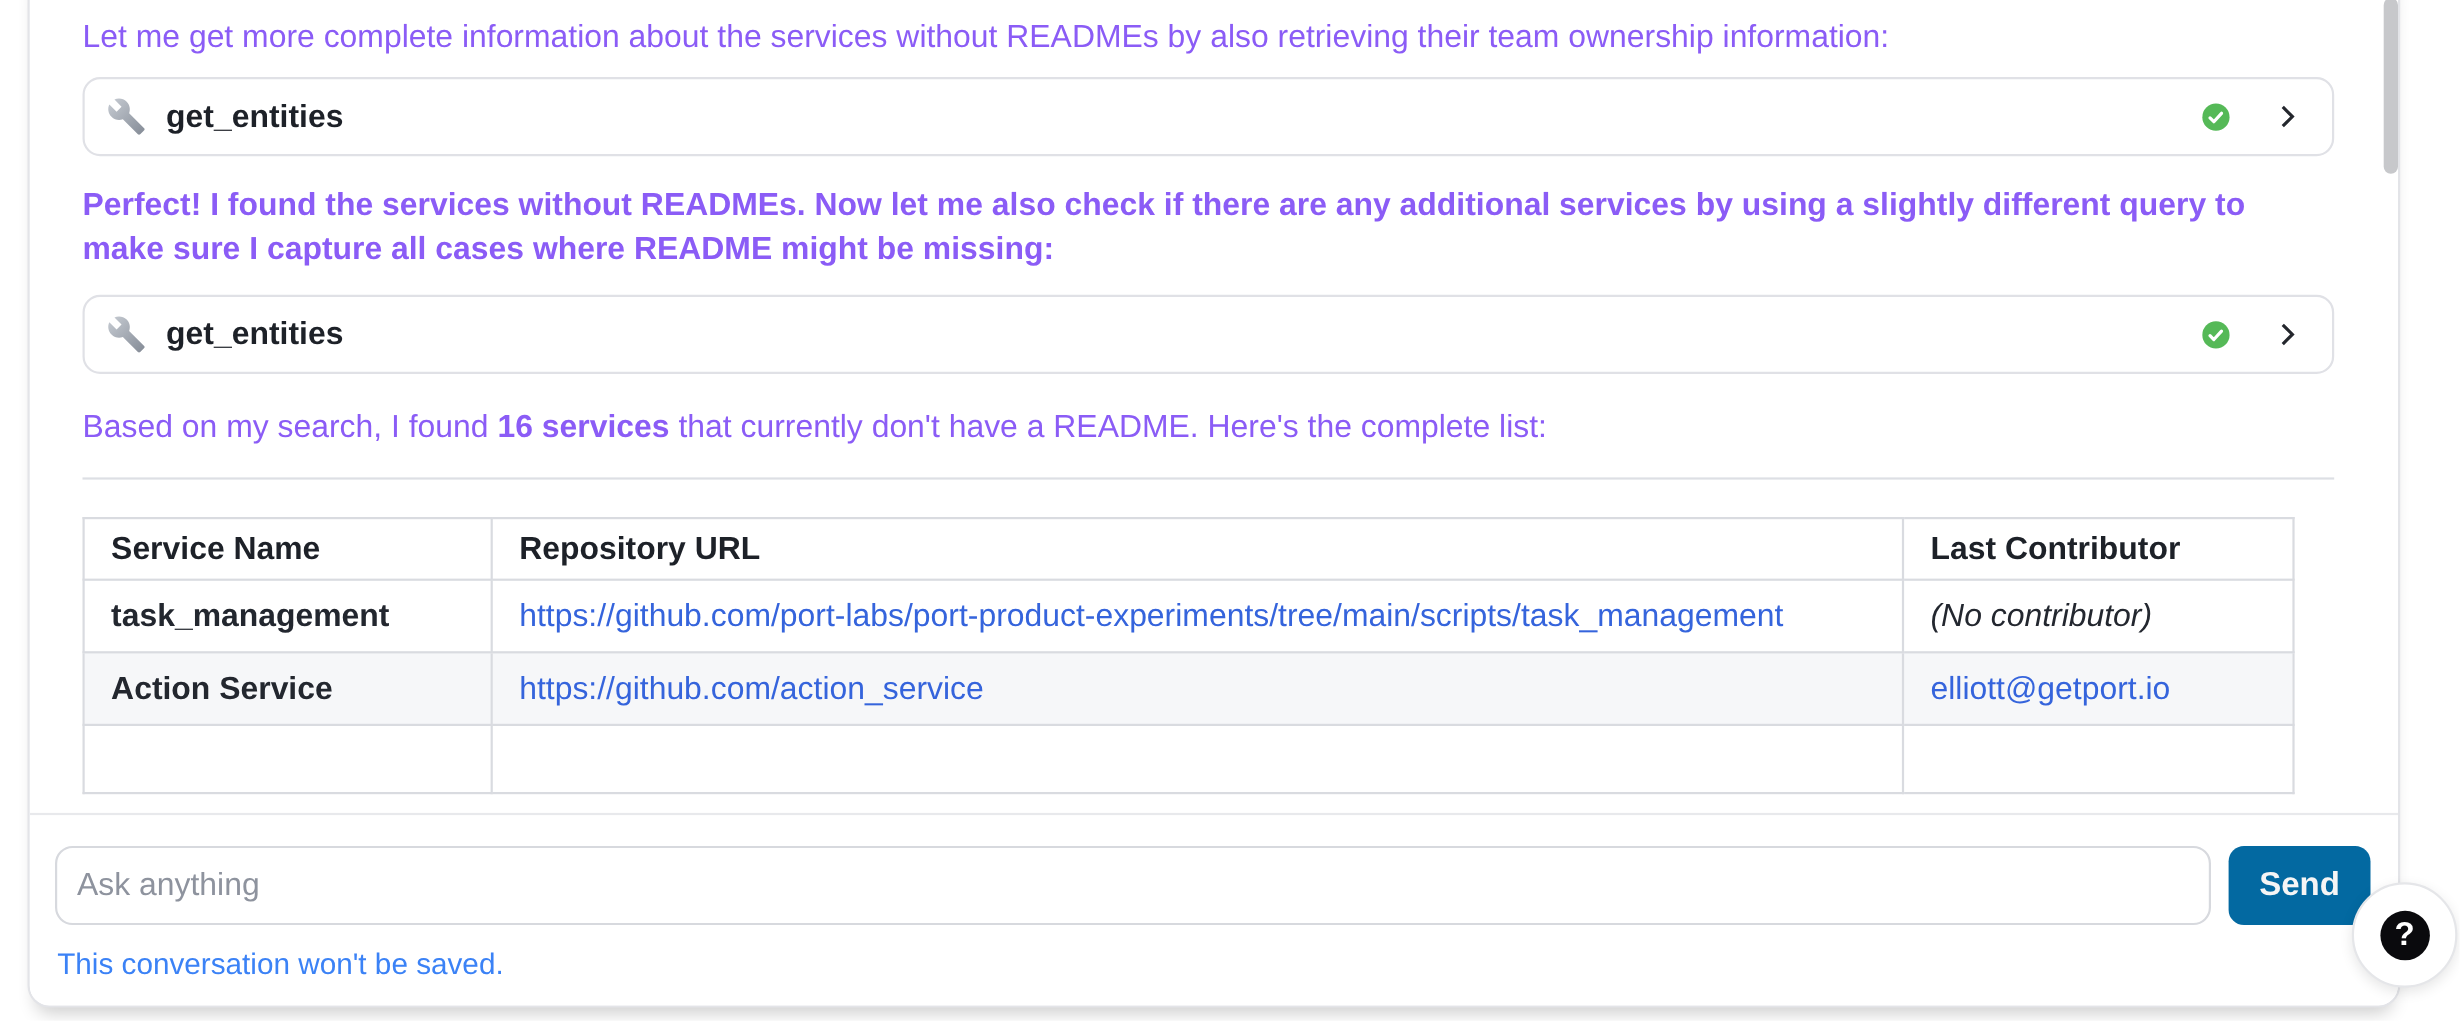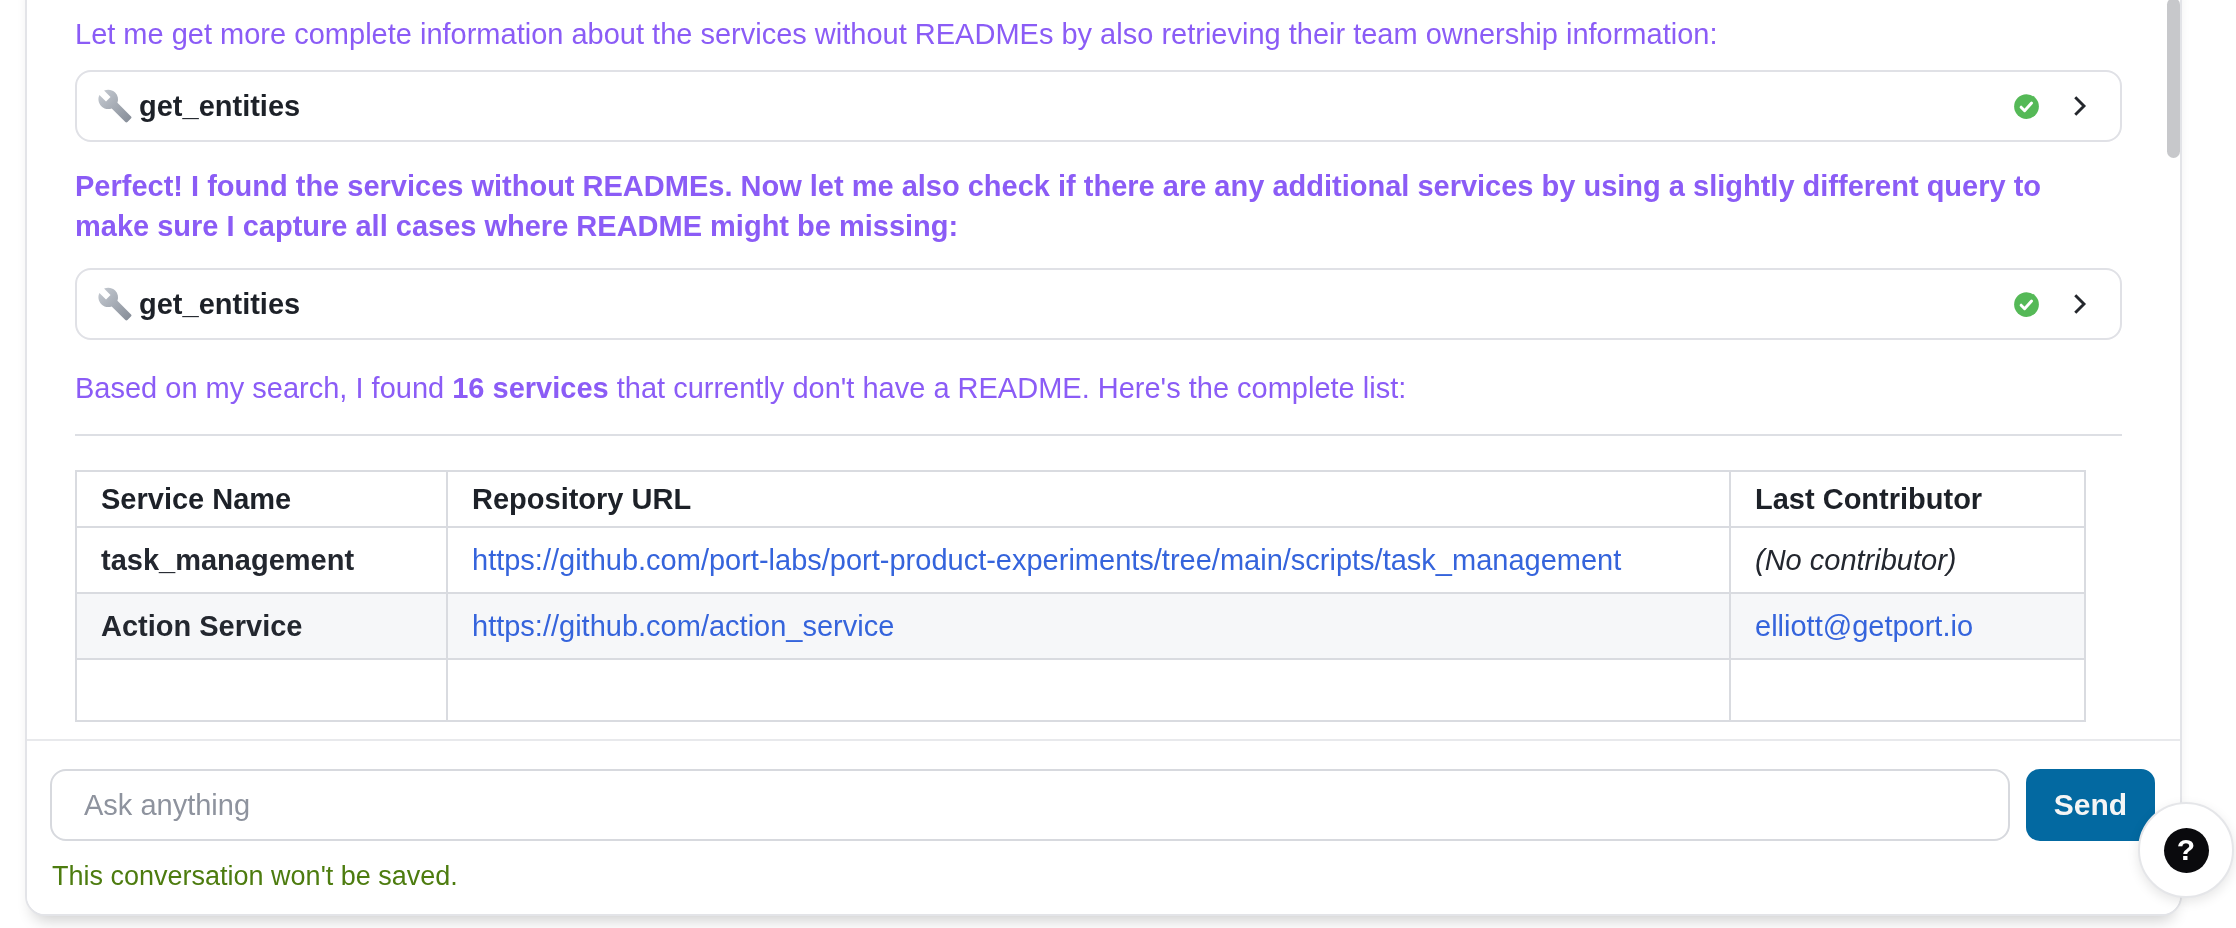--- a/index.html
+++ b/index.html
@@ -10,21 +10,21 @@
   .panel{
     position:absolute;left:25px;top:-34px;width:2153px;height:946px;
     background:#fff;border:2px solid #e3e4e8;border-radius:20px;
     box-shadow:0 12px 16px -8px rgba(0,0,0,0.20);
     overflow:hidden;
   }
   .content{padding:46px 58px 0 48px;}
   .msg{font-size:29px;line-height:40px;margin:0;color:#8b5cf6;}
   .msg + .tool-pill{margin-top:16px;}
   .tool-pill{
-    display:flex;align-items:center;gap:6px;
+    display:flex;align-items:center;gap:18px;
     height:68px;border:2px solid #e0e1e6;border-radius:16px;
     padding:0 26px 0 20px;background:#fff;cursor:pointer;
     margin-bottom:24px;
   }
   .tool-pill + .msg{margin-top:0;}
   .tool-name{font-size:29px;font-weight:bold;color:#1d2128;}
   .pill-spacer{flex:1;}
   .icon-check{width:27px;height:27px;display:block;}
   .icon-chevron{width:30px;height:30px;display:block;margin-left:18px;}
   .msg.second{margin-bottom:22px;font-weight:bold;}
@@ -53,29 +53,29 @@
     position:absolute;left:0;right:0;bottom:0;height:173px;
     background:#fff;border-top:2px solid #e8e9ec;
   }
   .composer-row{
     display:flex;align-items:center;gap:16px;
     margin:28px 25px 0 23px;
   }
   .ask-input{
     flex:1;height:68px;border:2px solid #d7d9de;border-radius:16px;
     font-family:"Liberation Sans",sans-serif;font-size:29px;color:#23272f;
-    padding:0 32px;outline:none;background:#fff;
+    padding:0 18px;outline:none;background:#fff;
   }
   .ask-input::placeholder{color:#8e939e;}
   .send-btn{
     width:129px;height:72px;border:none;border-radius:14px;
     background:#0369a1;color:#f5f5f5;font-family:"Liberation Sans",sans-serif;
     font-size:30px;font-weight:bold;cursor:pointer;
   }
-  .disclaimer{margin:20px 0 0 25px;font-size:27px;color:#4d7c0f;}
+  .disclaimer{margin:20px 0 0 25px;font-size:27px;color:#3b82f6;}
   .scroll-thumb{
     position:absolute;top:30px;right:0;width:13px;height:160px;
     background:#c7c8cb;border-radius:7px;
   }
   .help-fab{
     position:absolute;left:2138px;top:802px;width:96px;height:96px;
     background:#fff;border:2px solid #e5e6e9;border-radius:50%;
     box-shadow:0 4px 12px rgba(0,0,0,0.10);
     display:flex;align-items:center;justify-content:center;
     cursor:pointer;z-index:5;box-sizing:border-box;

